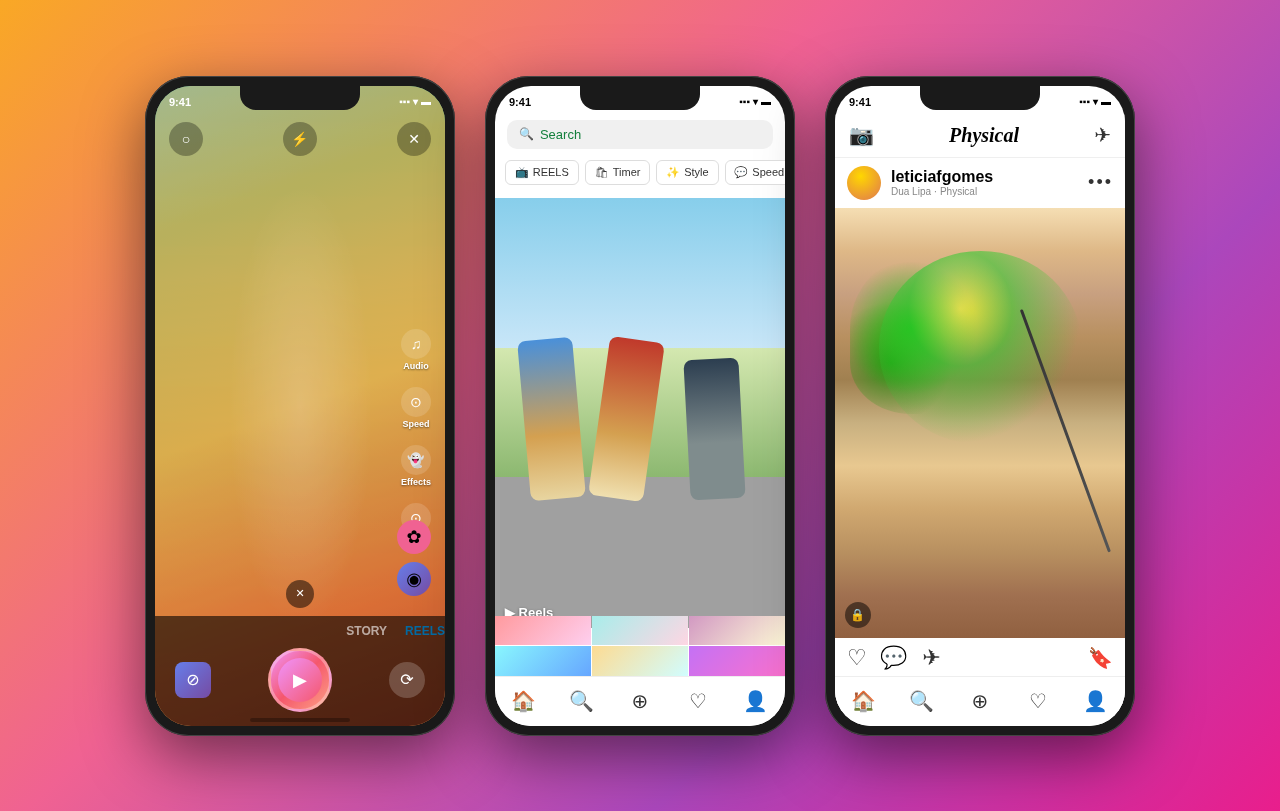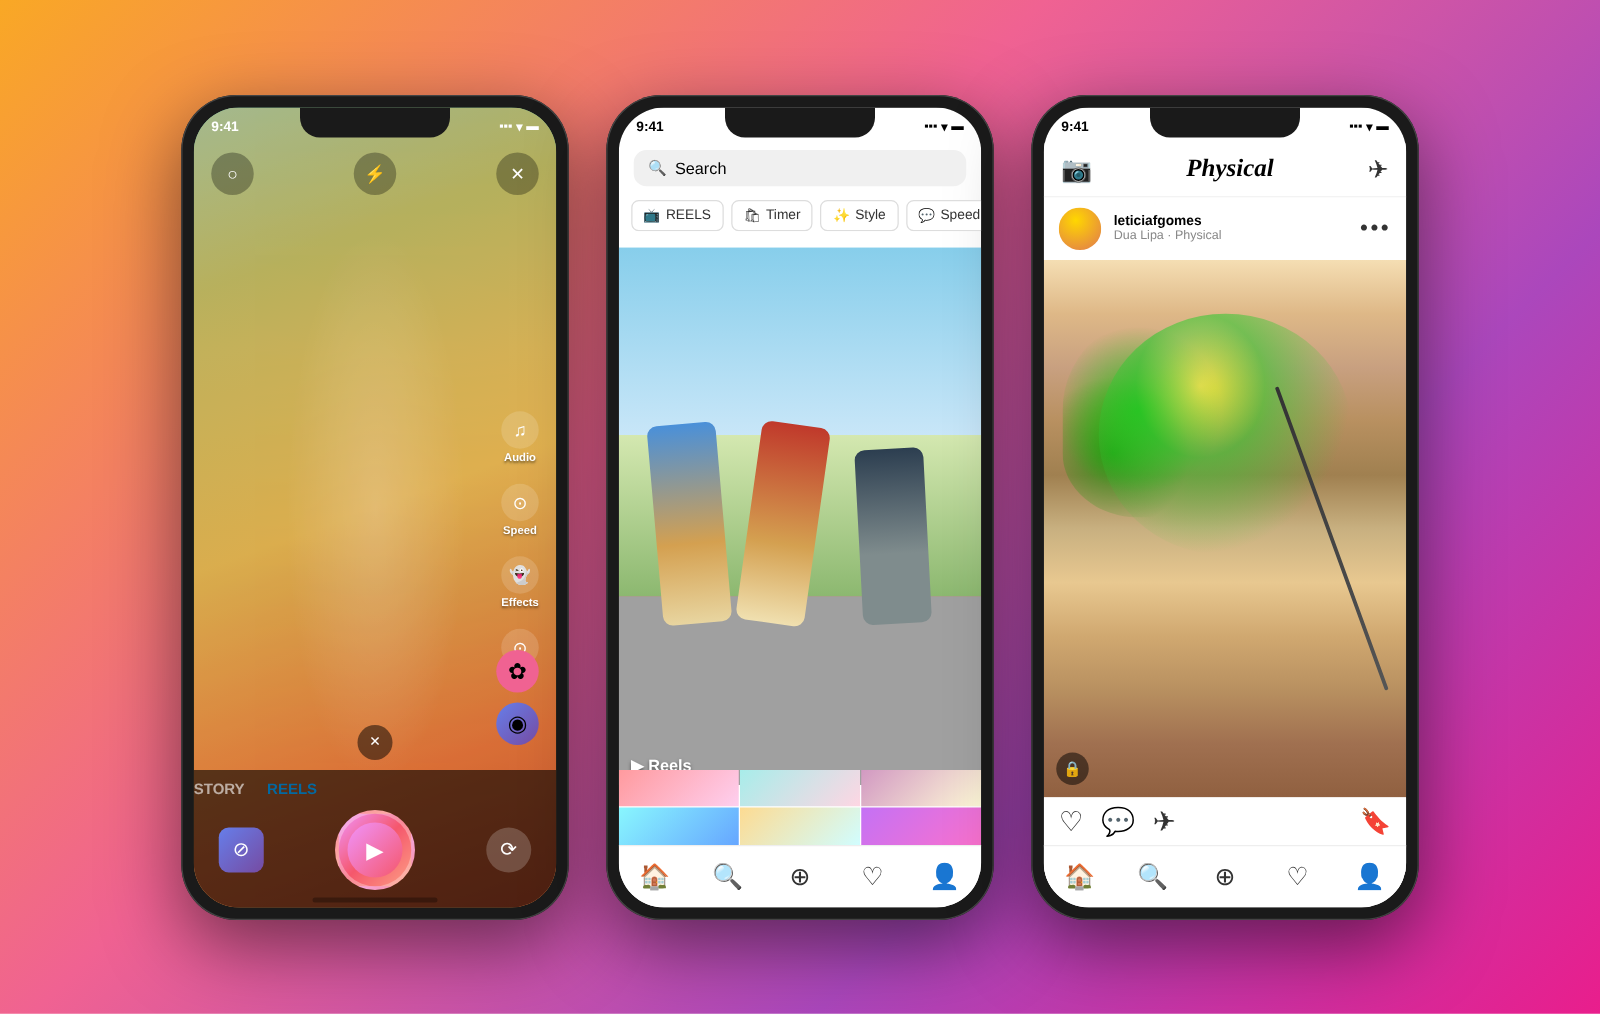--- a/index.html
+++ b/index.html
@@ -150,21 +150,21 @@
     
     .camera-bottom {
       position: absolute;
       bottom: 0;
       left: 0;
       right: 0;
       height: 110px;
       background: rgba(0,0,0,0.6);
       display: flex;
       flex-direction: column;
-      align-items: flex-start;
+      align-items: flex-end;
       justify-content: flex-end;
       padding-bottom: 14px;
       z-index: 10;
     }
     .camera-mode-bar {
       display: flex;
       gap: 18px;
       margin-bottom: 10px;
       color: rgba(255,255,255,0.6);
       font-size: 12px;
@@ -274,21 +274,21 @@
     }
     .search-box {
       background: #f0f0f0;
       border-radius: 10px;
       padding: 7px 12px;
       display: flex;
       align-items: center;
       gap: 6px;
     }
     .search-icon-sm { color: #999; font-size: 12px; }
-    .search-text { color: #000000; font-size: 13px; }
+    .search-text { color: #15803d; font-size: 13px; }
     .category-tabs {
       position: absolute;
       top: 74px;
       left: 0;
       right: 0;
       display: flex;
       gap: 6px;
       padding: 0 10px;
       z-index: 10;
       overflow: hidden;
@@ -434,21 +434,21 @@
       background: linear-gradient(135deg, #f093fb, #f5576c);
       overflow: hidden;
       position: relative;
     }
     .avatar-img {
       width: 100%;
       height: 100%;
       background: radial-gradient(circle at 40% 30%, #ffd700, #e07850);
     }
     .post-user-info { flex: 1; }
-    .post-username { font-size: 11px; font-weight: 700; color: #000; }
+    .post-username { font-size: 16px; font-weight: 700; color: #000; }
     .post-subtitle { font-size: 10px; color: #888; }
     .post-more { font-size: 18px; color: #333; letter-spacing: 2px; }
     
     .post-image {
       position: absolute;
       top: 122px;
       left: 0;
       right: 0;
       height: 430px;
       overflow: hidden;

